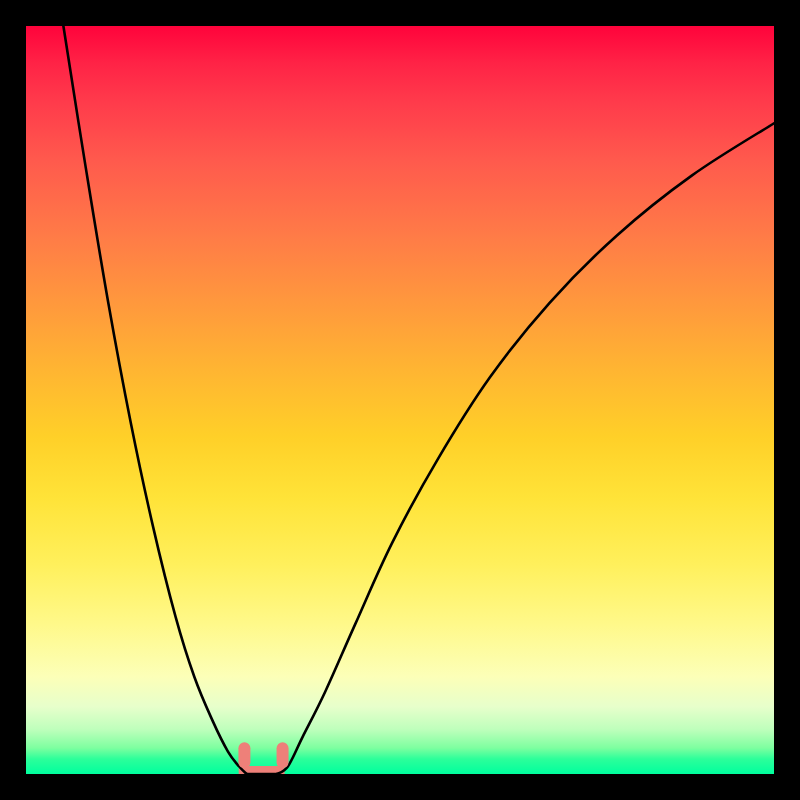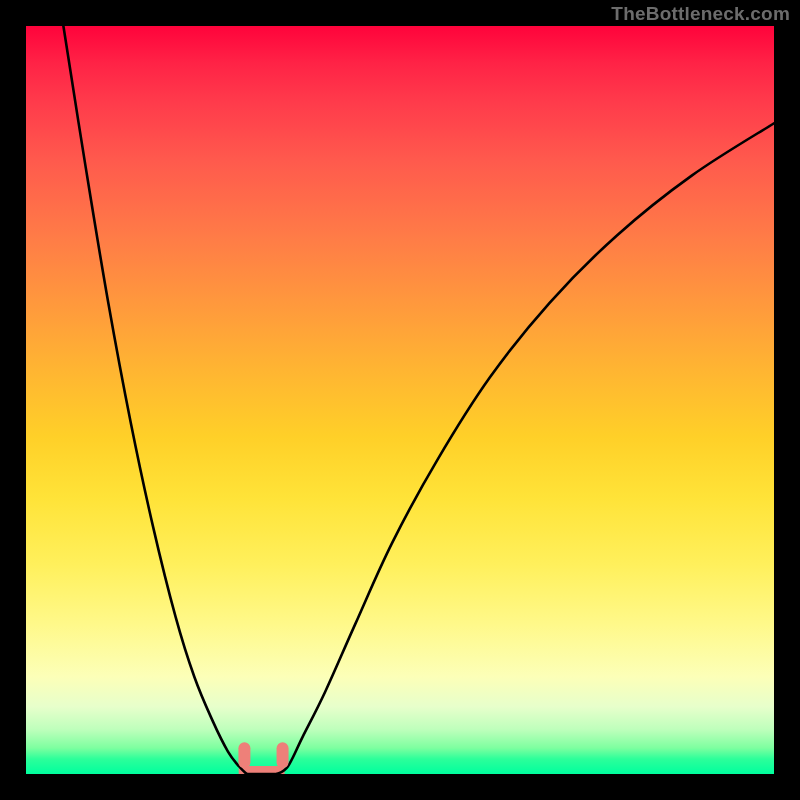--- a/index.html
+++ b/index.html
@@ -55,21 +55,20 @@
     font-size: 19px;
     font-weight: 600;
     color: #6c6c6c;
     letter-spacing: 0.2px;
   }
 </style>
 </head>
 <body>
 
 <div class="frame">
-  <div class="attribution">TheBottleneck.com</div>
   <div class="plot">
     <div class="gradient"></div>
     <svg class="curves" viewBox="0 0 748 748" preserveAspectRatio="none">
       <g>
         <rect id="floor-rect" x="212.66" y="740.016" width="45.920000000000044" height="11.984000000000037" rx="3" ry="3" fill="#ee8079"></rect>
       </g>
       <path id="curve-left" fill="none" stroke="#000" stroke-width="2.6" stroke-linecap="round" stroke-linejoin="round" d="M 37.4 0 C 41.4392 25.581599999999998, 51.7616 92.3032, 59.84 142.12 C 67.9184 191.9368, 74.2016 230.98239999999998, 82.28 276.76 C 90.3584 322.5376, 96.64160000000001 356.048, 104.72000000000001 396.44 C 112.79840000000002 436.832, 119.08160000000001 466.1536, 127.16000000000001 501.15999999999997 C 135.2384 536.1664, 142.1948 563.9920000000001, 149.6 590.9200000000001 C 157.0052 617.8480000000001, 161.568 631.9104, 168.3 650.76 C 175.032 669.6096, 180.9412 682.176, 187 695.64 C 193.0588 709.1039999999999, 197.2476 717.4816, 201.96 725.56 C 206.6724 733.6383999999999, 209.814 736.4807999999999, 213.17999999999998 740.52 C 216.54599999999996 744.5592, 219.31359999999998 746.6536, 220.66 748"></path>
       <path id="curve-right" fill="none" stroke="#000" stroke-width="2.6" stroke-linecap="round" stroke-linejoin="round" d="M 250.58 748 C 252.5996 746.6536, 257.0876 747.252, 261.8 740.52 C 266.5124 733.788, 270.028 724.064, 276.76 710.6 C 283.49199999999996 697.1360000000001, 289.7752 685.916, 299.2 665.72 C 308.6248 645.524, 317.0024 625.328, 329.12 598.4 C 341.2376 571.472, 351.70959999999997 545.7408, 366.52 516.12 C 381.3304 486.49920000000003, 393.89680000000004 463.4608, 411.40000000000003 433.84000000000003 C 428.9032 404.21920000000006, 443.56399999999996 379.8344, 463.76 351.56 C 483.956 323.2856, 500.7112 302.34159999999997, 523.6 276.76 C 546.4888000000001 251.1784, 565.3384000000001 232.32880000000006, 590.9200000000001 209.44000000000005 C 616.5016 186.55120000000005, 637.4456 169.79600000000002, 665.72 149.60000000000002 C 693.9944 129.40400000000002, 733.1896 106.66480000000001, 748 97.24000000000001"></path>
       <path id="curve-floor" fill="none" stroke="#000" stroke-width="2.6" stroke-linecap="round" d="M 220.66 748 L 250.58 748"></path>
       <g id="markers">

